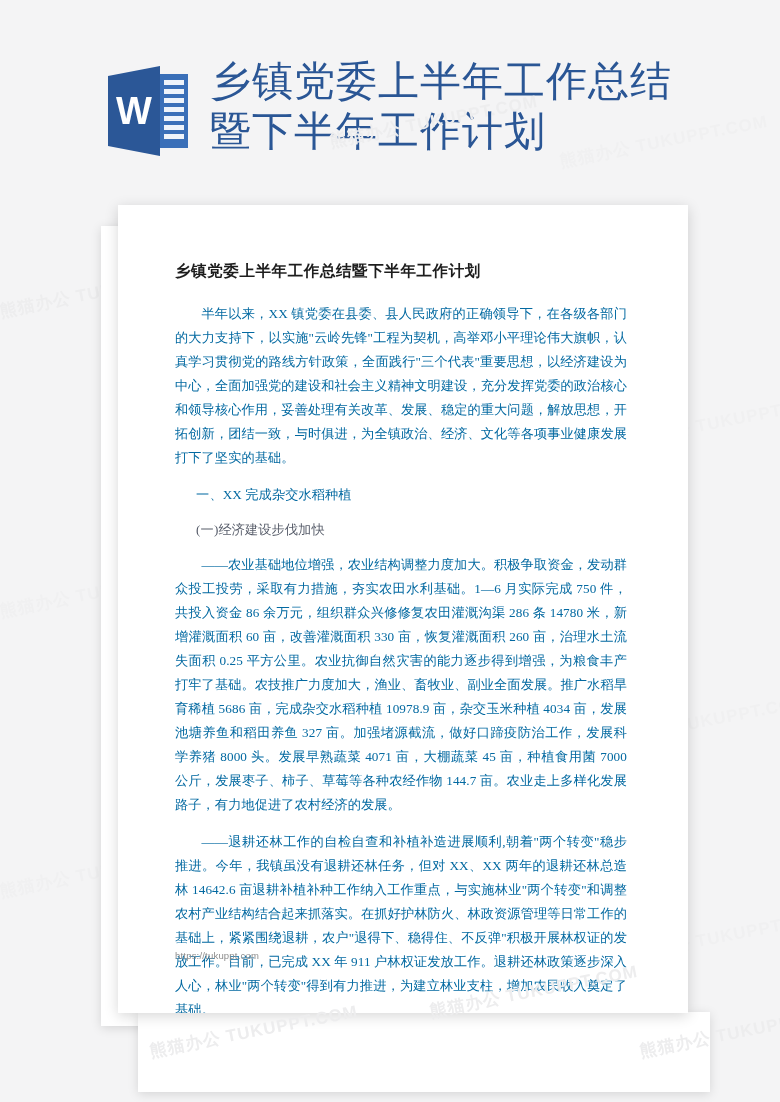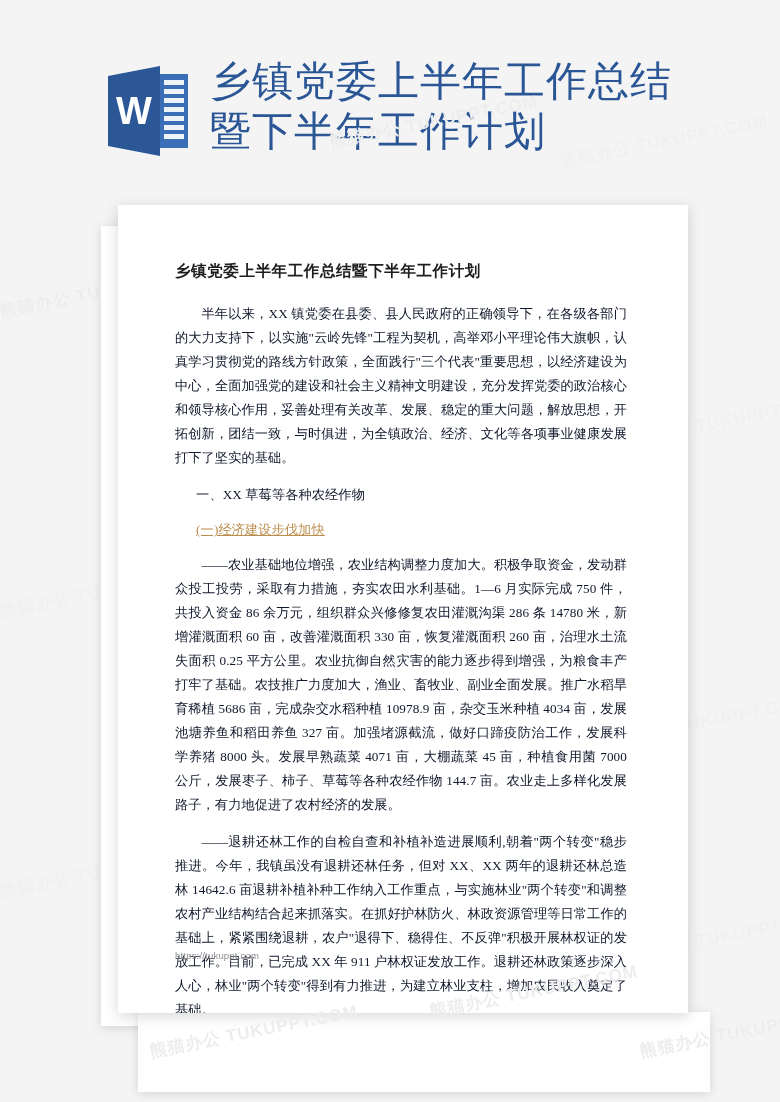--- a/index.html
+++ b/index.html
@@ -98,36 +98,35 @@
     font-size: 15.5px;
     font-weight: 700;
     color: #1d1d1d;
     letter-spacing: 0.6px;
     margin-bottom: 20px;
   }
   p.para {
     font-family: "Liberation Serif", serif;
     font-size: 13.2px;
     line-height: 1.82;
-    color: #0f172a;
+    color: #0369a1;
     text-align: justify;
     text-indent: 2em;
     margin: 0 0 13px 0;
     letter-spacing: 0.1px;
   }
   p.heading1 {
     text-indent: 1.6em;
     margin-bottom: 11px;
   }
   p.heading2 {
     text-indent: 1.6em;
     margin-bottom: 11px;
-    color: #a16207;
+    color: #0f172a;
     opacity: .72;
-    text-decoration: underline;
   }
 
   #doc-footer {
     position: absolute;
     left: 57px;
     top: 745px;
     font-family: "Liberation Sans", sans-serif;
     font-size: 9.5px;
     color: #8d8d8d;
     letter-spacing: .2px;
@@ -167,21 +166,21 @@
   </div>
 
   <div class="sheet" id="sheet-back-left"></div>
   <div class="sheet" id="sheet-back-bottom"></div>
 
   <div class="sheet" id="sheet-main">
     <div id="doc-inner">
       <div id="doc-title">乡镇党委上半年工作总结暨下半年工作计划</div>
       <div id="doc-paragraphs">
           <p class="para">半年以来，XX 镇党委在县委、县人民政府的正确领导下，在各级各部门的大力支持下，以实施"云岭先锋"工程为契机，高举邓小平理论伟大旗帜，认真学习贯彻党的路线方针政策，全面践行"三个代表"重要思想，以经济建设为中心，全面加强党的建设和社会主义精神文明建设，充分发挥党委的政治核心和领导核心作用，妥善处理有关改革、发展、稳定的重大问题，解放思想，开拓创新，团结一致，与时俱进，为全镇政治、经济、文化等各项事业健康发展打下了坚实的基础。</p>
-          <p class="para heading1">一、XX 草莓等各种农经作物</p>
+          <p class="para heading1">一、XX 完成杂交水稻种植</p>
           <p class="para heading2">(一)经济建设步伐加快</p>
           <p class="para">——农业基础地位增强，农业结构调整力度加大。积极争取资金，发动群众投工投劳，采取有力措施，夯实农田水利基础。1—6 月实际完成 750 件，共投入资金 86 余万元，组织群众兴修修复农田灌溉沟渠 286 条 14780 米，新增灌溉面积 60 亩，改善灌溉面积 330 亩，恢复灌溉面积 260 亩，治理水土流失面积 0.25 平方公里。农业抗御自然灾害的能力逐步得到增强，为粮食丰产打牢了基础。农技推广力度加大，渔业、畜牧业、副业全面发展。推广水稻旱育稀植 5686 亩，完成杂交水稻种植 10978.9 亩，杂交玉米种植 4034 亩，发展池塘养鱼和稻田养鱼 327 亩。加强堵源截流，做好口蹄疫防治工作，发展科学养猪 8000 头。发展早熟蔬菜 4071 亩，大棚蔬菜 45 亩，种植食用菌 7000 公斤，发展枣子、柿子、草莓等各种农经作物 144.7 亩。农业走上多样化发展路子，有力地促进了农村经济的发展。</p>
           <p class="para">——退耕还林工作的自检自查和补植补造进展顺利,朝着"两个转变"稳步推进。今年，我镇虽没有退耕还林任务，但对 XX、XX 两年的退耕还林总造林 14642.6 亩退耕补植补种工作纳入工作重点，与实施林业"两个转变"和调整农村产业结构结合起来抓落实。在抓好护林防火、林政资源管理等日常工作的基础上，紧紧围绕退耕，农户"退得下、稳得住、不反弹"积极开展林权证的发放工作。目前，已完成 XX 年 911 户林权证发放工作。退耕还林政策逐步深入人心，林业"两个转变"得到有力推进，为建立林业支柱，增加农民收入奠定了基础。</p>
         </div>
     </div>
     <div id="doc-footer">https://tukuppt.com</div>
   </div>
 
   <div id="wm-layer-front">
       <div class="wm pale" style="left: 330px; top: 130px;">熊猫办公 TUKUPPT.COM</div>

